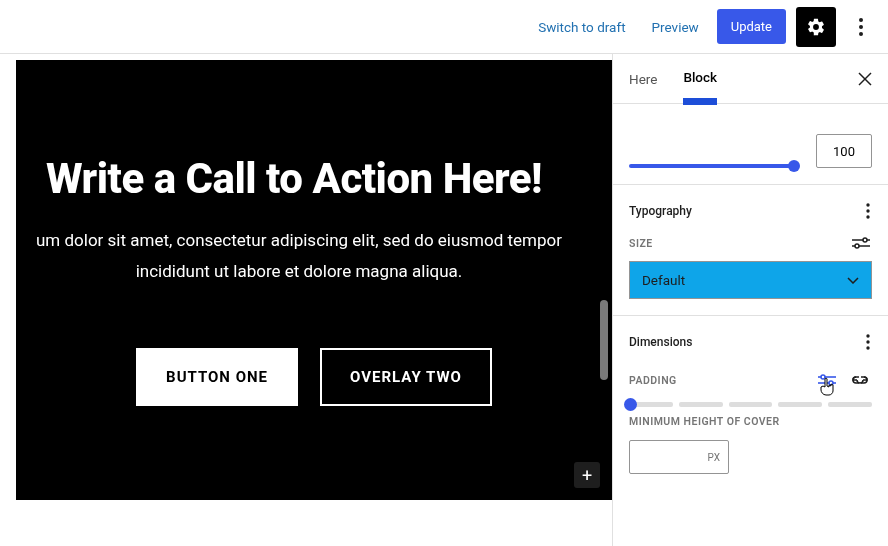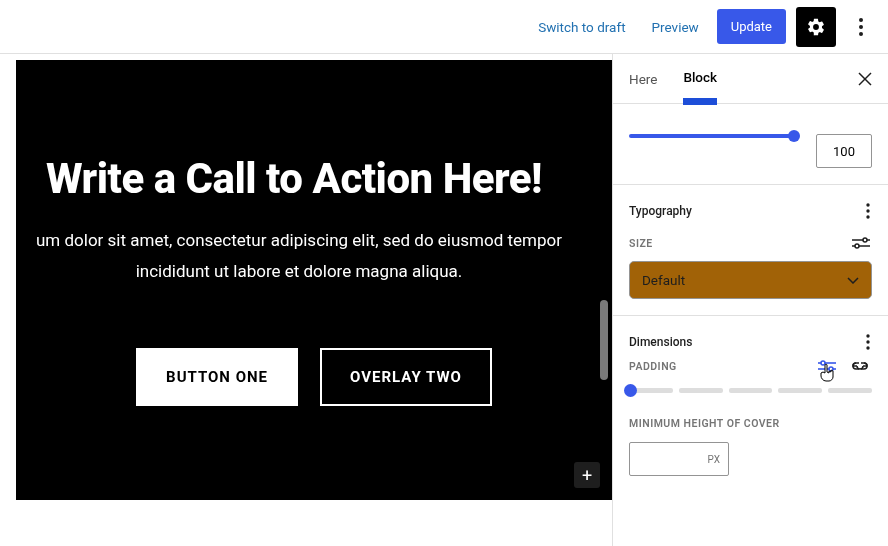--- a/index.html
+++ b/index.html
@@ -32,26 +32,26 @@
   .tabs { display: flex; align-items: center; padding: 0 16px; height: 50px; border-bottom: 1px solid #e0e0e0; position: relative; }
   .tab { font-size: 13.5px; color: #555; padding: 16px 0; margin-right: 26px; cursor: pointer; background: none; border: none; }
   .tab.active { color: #000; font-weight: 500; border-bottom: 7px solid #1d4ed8; margin-bottom: -1px; padding-bottom: 13px; }
   .close-tab { margin-left: auto; background: none; border: none; cursor: pointer; color: #1e1e1e; font-size: 18px; }
 
   .panel-section { padding: 16px; border-bottom: 1px solid #e0e0e0; }
   .panel-label { font-size: 10.5px; font-weight: 600; letter-spacing: 0.5px; color: #757575; text-transform: uppercase; }
   .panel-title { font-size: 12px; font-weight: 500; color: #1e1e1e; }
   .row { display: flex; align-items: center; justify-content: space-between; }
 
-  .opacity-row { display: flex; align-items: flex-start; gap: 22px; margin-top: 14px; }
+  .opacity-row { display: flex; align-items: flex-end; gap: 22px; margin-top: 14px; }
   .slider { flex: 1; height: 4px; background: #3858e9; border-radius: 2px; position: relative; }
   .slider-thumb { position: absolute; right: -6px; top: -4px; width: 12px; height: 12px; background: #3858e9; border-radius: 50%; }
   .num-input { width: 56px; height: 34px; border: 1px solid #949494; border-radius: 2px; text-align: center; font-size: 13px; }
 
-  .select-box { width: 100%; height: 38px; border: 1px solid #949494; border-radius: 5px; padding: 0 12px; display: flex; align-items: center; justify-content: space-between; font-size: 13.5px; color: #1e1e1e; margin-top: 10px; cursor: pointer; background: #a16207; }
+  .select-box { width: 100%; height: 38px; border: 1px solid #949494; border-radius: 0; padding: 0 12px; display: flex; align-items: center; justify-content: space-between; font-size: 13.5px; color: #1e1e1e; margin-top: 10px; cursor: pointer; background: #0ea5e9; }
 
   .icon-btn { background: none; border: none; cursor: pointer; color: #1e1e1e; padding: 2px; display: flex; align-items: center; }
   .icon-btn.blue { color: #3858e9; }
 
   .padding-controls { display: flex; align-items: center; justify-content: flex-end; gap: 10px; }
 
   .segments { display: flex; gap: 6px; margin-top: 14px; }
   .seg { flex: 1; height: 5px; background: #ddd; border-radius: 2px; position: relative; }
   .seg:first-child::before { content: ''; position: absolute; left: -5px; top: -4px; width: 13px; height: 13px; background: #3858e9; border-radius: 50%; }
 
@@ -169,21 +169,21 @@
         <button class="icon-btn">
           <span>
             <svg width="4" height="16" viewBox="0 0 4 16" fill="#1e1e1e">
                 <circle cx="2" cy="2" r="1.7"></circle>
                 <circle cx="2" cy="8" r="1.7"></circle>
                 <circle cx="2" cy="14" r="1.7"></circle>
               </svg>
           </span>
         </button>
       </div>
-      <div class="row" style="margin-top:6px; position:relative;">
+      <div class="row" style="margin-top:20px; position:relative;">
         <div class="panel-label">PADDING</div>
         <div class="padding-controls">
           <button class="icon-btn blue" style="position:relative;">
             <span>
               <svg width="18" height="12" viewBox="0 0 18 12" stroke="#3858e9" stroke-width="1.6">
                   <line x1="0" y1="3" x2="18" y2="3"></line>
                   <circle cx="5" cy="3" r="2" fill="#fff"></circle>
                   <line x1="0" y1="9" x2="18" y2="9"></line>
                   <circle cx="13" cy="9" r="2" fill="#fff"></circle>
                 </svg>
@@ -205,19 +205,19 @@
         </div>
       </div>
       <div class="segments">
         <div class="seg"></div>
         <div class="seg"></div>
         <div class="seg"></div>
         <div class="seg"></div>
         <div class="seg"></div>
       </div>
 
-      <div class="panel-label" style="margin-top:24px;">MINIMUM HEIGHT OF COVER</div>
+      <div class="panel-label" style="margin-top:8px;">MINIMUM HEIGHT OF COVER</div>
       <div class="px-input">
         <span>PX</span>
       </div>
     </div>
   </div>
 </div>
 
 </body></html>

